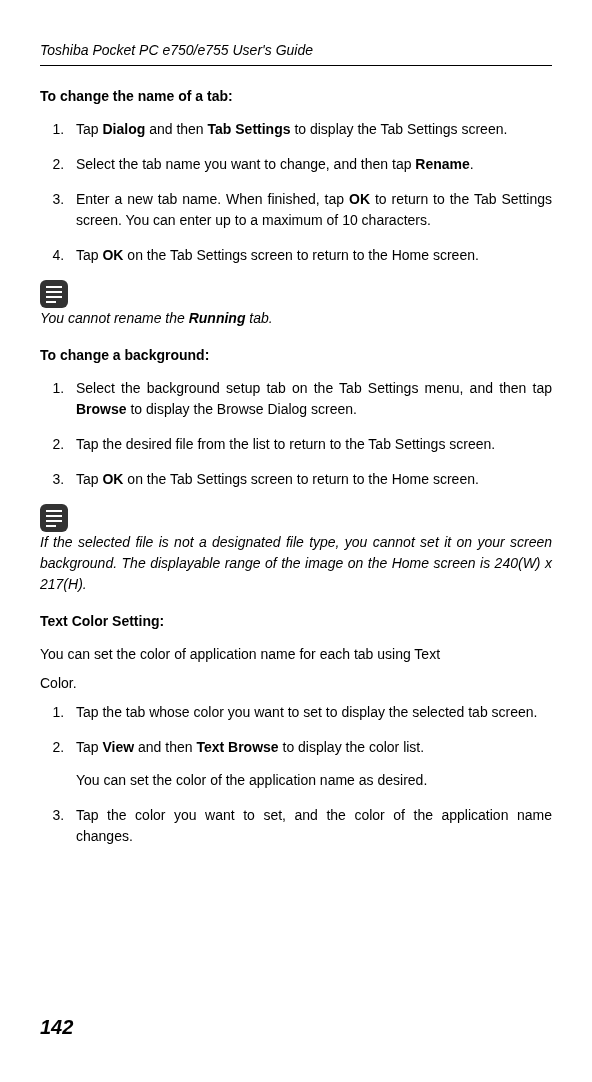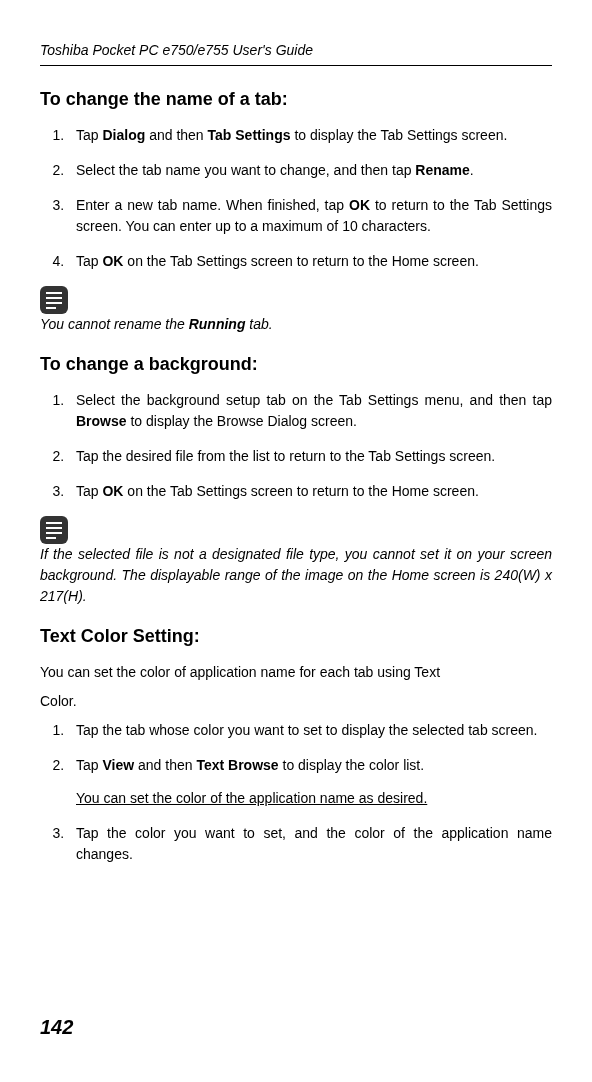--- a/index.html
+++ b/index.html
@@ -16,21 +16,21 @@
     .header {
       font-style: italic;
       font-size: 14px;
       margin-bottom: 4px;
     }
     .rule {
       border-top: 1px solid #000;
       margin-bottom: 20px;
     }
     h3 {
-      font-size: 18px;
+      font-size: 14px;
       font-weight: bold;
       margin-top: 16px;
       margin-bottom: 12px;
     }
     ol {
       margin: 0;
       padding-left: 28px;
     }
     ol li {
       margin-bottom: 14px;
@@ -109,18 +109,18 @@
   <div class="note-text">If the selected file is not a designated file type, you cannot set it on your screen background. The displayable range of the image on the Home screen is 240(W) x 217(H).</div>
 </div>
 
 <h3>Text Color Setting:</h3>
 <p class="body-p">You can set the color of application name for each tab using Text</p>
 <p class="body-p">Color.</p>
 <ol>
   <li>Tap the tab whose color you want to set to display the selected tab screen.</li>
   <li>
     <span>Tap <strong>View</strong> and then <strong>Text Browse</strong> to display the color list.</span>
-    <p class="body-p" style="margin-top:12px;text-decoration:underline;">You can set the color of the application name as desired.</p>
+    <p class="body-p" style="margin-top:12px;">You can set the color of the application name as desired.</p>
   </li>
   <li>Tap the color you want to set, and the color of the application name changes.</li>
 </ol>
 
 <div class="page-num">142</div>
 
 </body></html>

